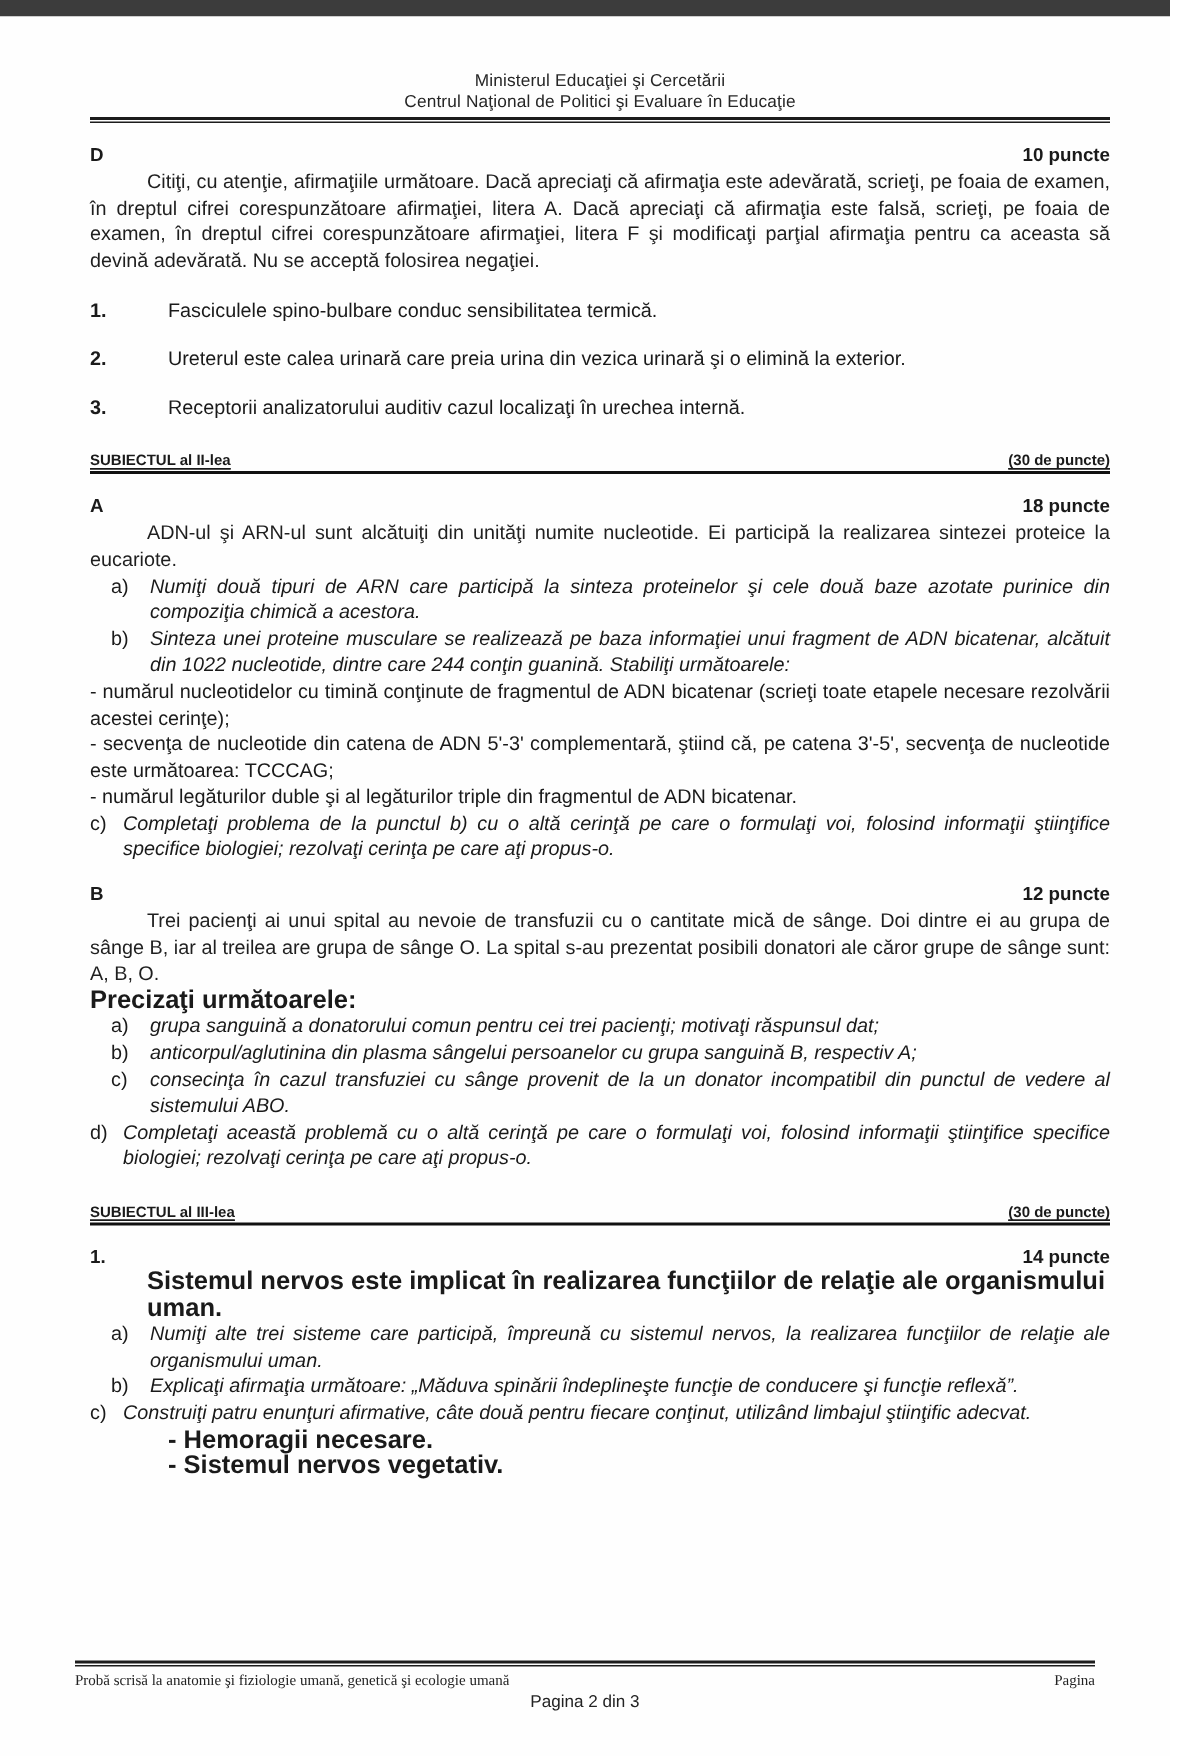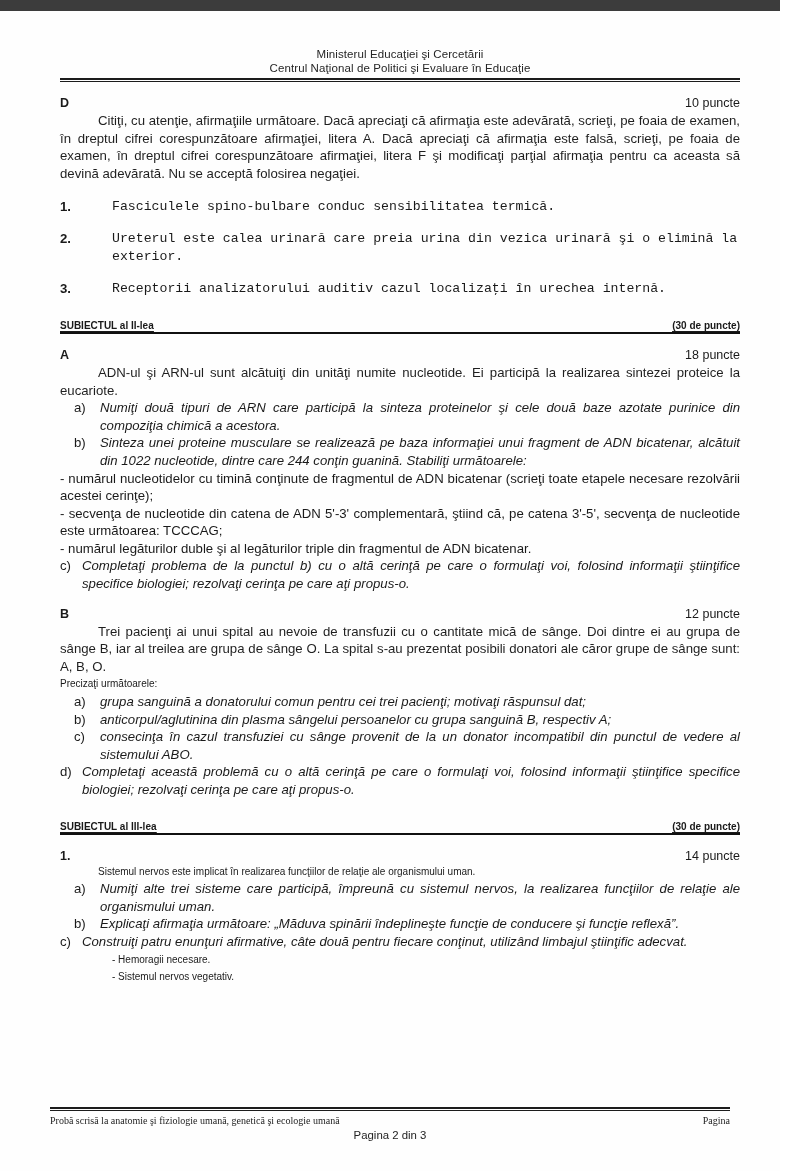--- a/index.html
+++ b/index.html
@@ -60,21 +60,21 @@
   }
   .row-head {
     display: flex;
     justify-content: space-between;
     align-items: baseline;
     font-weight: bold;
     font-size: 12.5px;
     margin-top: 14px;
   }
   .row-head .left  { font-weight: bold; }
-  .row-head .right { font-weight: normal; }
+  .row-head .right { font-weight: bold; }
 
   p.just {
     margin: 2px 0 0 0;
     font-size: 13.2px;
     line-height: 17.6px;
     text-align: justify;
     text-justify: inter-word;
     color: #1f1f1f;
   }
   p.indent { text-indent: 38px; }
@@ -83,21 +83,21 @@
     display: flex;
     margin-top: 15px;
     font-size: 13.2px;
     line-height: 17.6px;
   }
   .numbered .num {
     font-weight: bold;
     width: 52px;
     flex: 0 0 52px;
   }
-  .numbered .txt { flex: 1 1 auto; font-family: Liberation Mono, monospace; }
+  .numbered .txt { flex: 1 1 auto; }
 
   .subject-bar {
     display: flex;
     justify-content: space-between;
     align-items: baseline;
     font-weight: bold;
     font-size: 10px;
     border-bottom: 2.6px solid #101010;
     padding-bottom: 1px;
     margin-top: 22px;
@@ -127,23 +127,24 @@
   .lettered.flush .lbl { padding-left: 0px; flex: 0 0 22px; width: 22px; }
 
   .dashline {
     font-size: 13.2px;
     line-height: 17.6px;
     text-align: justify;
     margin: 0;
   }
 
   .plain {
-    font-size: 10px;
+    font-size: 17px;
     line-height: 17.6px;
     margin: 0;
+    font-weight: bold;
   }
   .plain.ind { padding-left: 38px; }
   .plain.ind2 { padding-left: 52px; }
 
   
   .footer {
     position: absolute;
     left: 50%;
     transform: translateX(-50%);
     bottom: 28px;

